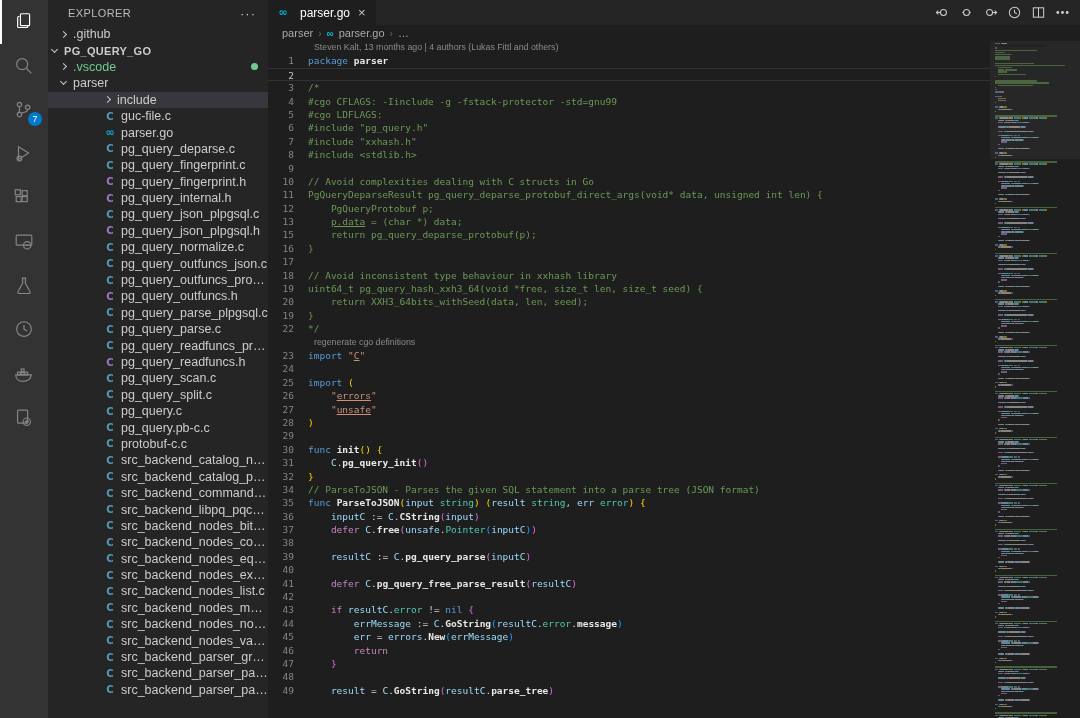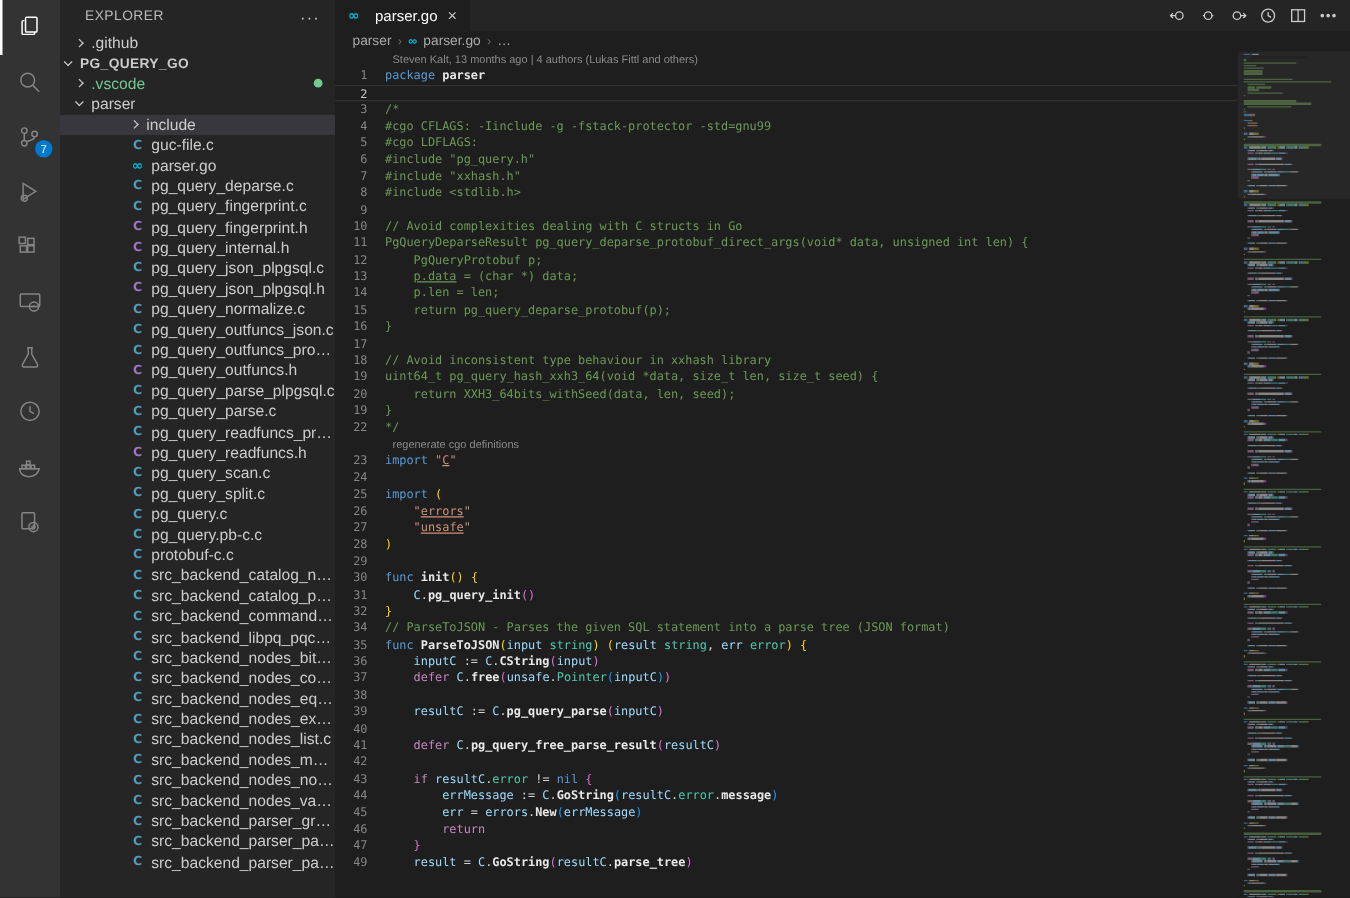--- a/index.html
+++ b/index.html
@@ -396,26 +396,25 @@
           <div class="crow"><div class="gut">4</div><div class="code-text"><span class="tk-cmt">#cgo CFLAGS: -Iinclude -g -fstack-protector -std=gnu99</span></div></div>
           <div class="crow"><div class="gut">5</div><div class="code-text"><span class="tk-cmt">#cgo LDFLAGS:</span></div></div>
           <div class="crow"><div class="gut">6</div><div class="code-text"><span class="tk-cmt">#include "pg_query.h"</span></div></div>
           <div class="crow"><div class="gut">7</div><div class="code-text"><span class="tk-cmt">#include "xxhash.h"</span></div></div>
           <div class="crow"><div class="gut">8</div><div class="code-text"><span class="tk-cmt">#include &lt;stdlib.h&gt;</span></div></div>
           <div class="crow"><div class="gut">9</div><div class="code-text"></div></div>
           <div class="crow"><div class="gut">10</div><div class="code-text"><span class="tk-cmt">// Avoid complexities dealing with C structs in Go</span></div></div>
           <div class="crow"><div class="gut">11</div><div class="code-text"><span class="tk-cmt">PgQueryDeparseResult pg_query_deparse_protobuf_direct_args(void* data, unsigned int len) {</span></div></div>
           <div class="crow"><div class="gut">12</div><div class="code-text"><span class="tk-cmt">    PgQueryProtobuf p;</span></div></div>
           <div class="crow"><div class="gut">13</div><div class="code-text"><span class="tk-cmt">    </span><span class="tk-cmtU">p.data</span><span class="tk-cmt"> = (char *) data;</span></div></div>
-          <div class="crow"><div class="gut">14</div><div class="code-text"><span class="tk-cmt">    p.len = len;</span></div></div>
           <div class="crow"><div class="gut">15</div><div class="code-text"><span class="tk-cmt">    return pg_query_deparse_protobuf(p);</span></div></div>
           <div class="crow"><div class="gut">16</div><div class="code-text"><span class="tk-cmt">}</span></div></div>
           <div class="crow"><div class="gut">17</div><div class="code-text"></div></div>
           <div class="crow"><div class="gut">18</div><div class="code-text"><span class="tk-cmt">// Avoid inconsistent type behaviour in xxhash library</span></div></div>
-          <div class="crow"><div class="gut">19</div><div class="code-text"><span class="tk-cmt">uint64_t pg_query_hash_xxh3_64(void *data, size_t len, size_t seed) {</span></div></div>
+          <div class="crow"><div class="gut">19</div><div class="code-text"><span class="tk-cmt">uint64_t pg_query_hash_xxh3_64(void *free, size_t len, size_t seed) {</span></div></div>
           <div class="crow"><div class="gut">20</div><div class="code-text"><span class="tk-cmt">    return XXH3_64bits_withSeed(data, len, seed);</span></div></div>
           <div class="crow"><div class="gut">19</div><div class="code-text"><span class="tk-cmt">}</span></div></div>
           <div class="crow"><div class="gut">22</div><div class="code-text"><span class="tk-cmt">*/</span></div></div>
           <div class="lens-row">regenerate cgo definitions</div>
           <div class="crow"><div class="gut">23</div><div class="code-text"><span class="tk-kw">import</span><span class="tk-pln"> </span><span class="tk-str">"</span><span class="tk-strU">C</span><span class="tk-str">"</span></div></div>
           <div class="crow"><div class="gut">24</div><div class="code-text"></div></div>
           <div class="crow"><div class="gut">25</div><div class="code-text"><span class="tk-kw">import</span><span class="tk-pln"> </span><span class="tk-b1">(</span></div></div>
           <div class="crow"><div class="gut">26</div><div class="code-text"><span class="tk-pln">    </span><span class="tk-str">"</span><span class="tk-strU">errors</span><span class="tk-str">"</span></div></div>
           <div class="crow"><div class="gut">27</div><div class="code-text"><span class="tk-pln">    </span><span class="tk-str">"</span><span class="tk-strU">unsafe</span><span class="tk-str">"</span></div></div>
           <div class="crow"><div class="gut">28</div><div class="code-text"><span class="tk-b1">)</span></div></div>
@@ -430,20 +429,21 @@
           <div class="crow"><div class="gut">38</div><div class="code-text"></div></div>
           <div class="crow"><div class="gut">39</div><div class="code-text"><span class="tk-pln">    </span><span class="tk-var">resultC</span><span class="tk-pln"> := </span><span class="tk-var">C</span><span class="tk-pln">.</span><span class="tk-fn">pg_query_parse</span><span class="tk-b2">(</span><span class="tk-var">inputC</span><span class="tk-b2">)</span></div></div>
           <div class="crow"><div class="gut">40</div><div class="code-text"></div></div>
           <div class="crow"><div class="gut">41</div><div class="code-text"><span class="tk-pln">    </span><span class="tk-ctl">defer</span><span class="tk-pln"> </span><span class="tk-var">C</span><span class="tk-pln">.</span><span class="tk-fn">pg_query_free_parse_result</span><span class="tk-b2">(</span><span class="tk-var">resultC</span><span class="tk-b2">)</span></div></div>
           <div class="crow"><div class="gut">42</div><div class="code-text"></div></div>
           <div class="crow"><div class="gut">43</div><div class="code-text"><span class="tk-pln">    </span><span class="tk-ctl">if</span><span class="tk-pln"> </span><span class="tk-var">resultC</span><span class="tk-pln">.</span><span class="tk-typ">error</span><span class="tk-pln"> != </span><span class="tk-kw">nil</span><span class="tk-pln"> </span><span class="tk-b2">{</span></div></div>
           <div class="crow"><div class="gut">44</div><div class="code-text"><span class="tk-pln">        </span><span class="tk-var">errMessage</span><span class="tk-pln"> := </span><span class="tk-var">C</span><span class="tk-pln">.</span><span class="tk-fn">GoString</span><span class="tk-b3">(</span><span class="tk-var">resultC</span><span class="tk-pln">.</span><span class="tk-typ">error</span><span class="tk-pln">.</span><span class="tk-fn">message</span><span class="tk-b3">)</span></div></div>
           <div class="crow"><div class="gut">45</div><div class="code-text"><span class="tk-pln">        </span><span class="tk-var">err</span><span class="tk-pln"> = </span><span class="tk-var">errors</span><span class="tk-pln">.</span><span class="tk-fn">New</span><span class="tk-b3">(</span><span class="tk-var">errMessage</span><span class="tk-b3">)</span></div></div>
           <div class="crow"><div class="gut">46</div><div class="code-text"><span class="tk-pln">        </span><span class="tk-ctl">return</span></div></div>
           <div class="crow"><div class="gut">47</div><div class="code-text"><span class="tk-pln">    </span><span class="tk-b2">}</span></div></div>
+          <div class="crow"><div class="gut">48</div><div class="code-text"></div></div>
           <div class="crow"><div class="gut">49</div><div class="code-text"><span class="tk-pln">    </span><span class="tk-var">result</span><span class="tk-pln"> = </span><span class="tk-var">C</span><span class="tk-pln">.</span><span class="tk-fn">GoString</span><span class="tk-b2">(</span><span class="tk-var">resultC</span><span class="tk-pln">.</span><span class="tk-fn">parse_tree</span><span class="tk-b2">)</span></div></div>
         </div>
       <div class="minimap">
         <div class="mm-slider"></div>
         <div class="mm-inner" id="mmInner">
             <div class="mm-row">
               <span class="mm-seg" style="width: 5.46px; background: rgb(86, 156, 214);"></span>
               <span class="mm-seg" style="width: 0.78px;"></span>
               <span class="mm-seg" style="width: 1px; background: rgb(168, 168, 168);"></span>
               <span class="mm-seg" style="width: 4.68px; background: rgb(216, 216, 216);"></span>

